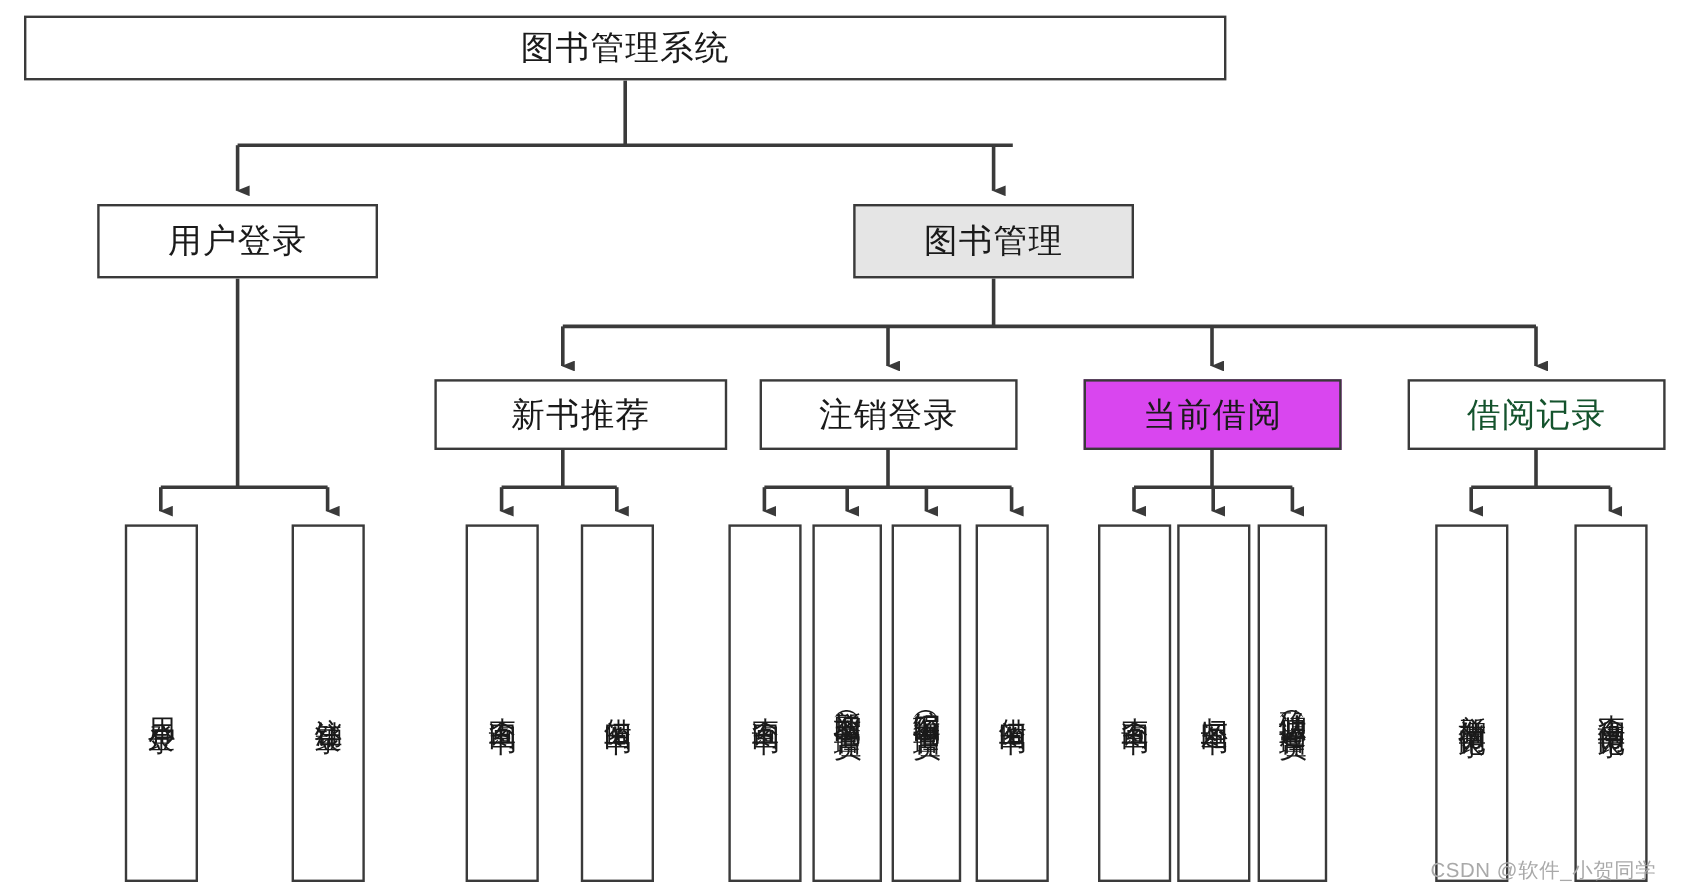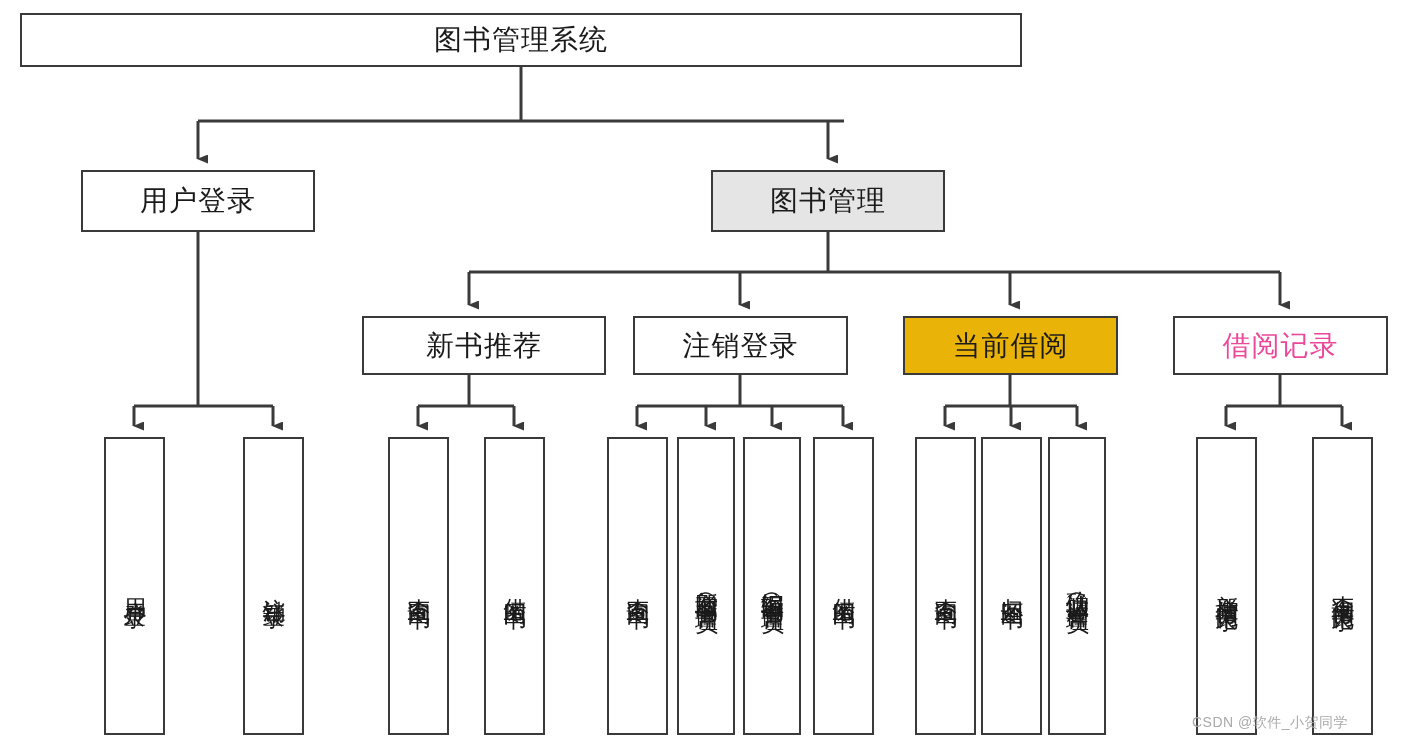--- a/index.html
+++ b/index.html
@@ -52,21 +52,21 @@
     justify-content: center;
     white-space: nowrap;
   }
   .node.leaf .leaf-text {
     writing-mode: vertical-rl;
     text-orientation: upright;
     display: block;
   }
   .watermark {
     position: absolute;
-    font-size: 14px;
+    font-size: 17px;
     color: #a9a9a9;
     white-space: nowrap;
     letter-spacing: 0.5px;
     text-align: right;
   }
 </style>
 </head>
 <body>
 
 <div id="canvas" style="background: rgb(255, 255, 255);">
@@ -143,24 +143,24 @@
   <div class="node horiz" style="left: 711px; top: 170px; width: 234px; height: 62px; border-color: rgb(58, 58, 58); background: #e5e5e5; color: rgb(26, 26, 26);">
     <span>图书管理</span>
   </div>
 
   <div class="node horiz" style="left: 362px; top: 316px; width: 244px; height: 59px; border-color: rgb(58, 58, 58); background: rgb(255, 255, 255); color: rgb(26, 26, 26);">
     <span>新书推荐</span>
   </div>
   <div class="node horiz" style="left: 633px; top: 316px; width: 215px; height: 59px; border-color: rgb(58, 58, 58); background: rgb(255, 255, 255); color: rgb(26, 26, 26);">
     <span>注销登录</span>
   </div>
-  <div class="node horiz" style="left: 903px; top: 316px; width: 215px; height: 59px; border-color: rgb(58, 58, 58); background: #eab308; color: rgb(26, 26, 26);">
+  <div class="node horiz" style="left: 903px; top: 316px; width: 215px; height: 59px; border-color: rgb(58, 58, 58); background: #d946ef; color: rgb(26, 26, 26);">
     <span>当前借阅</span>
   </div>
-  <div class="node horiz" style="left: 1173px; top: 316px; width: 215px; height: 59px; border-color: rgb(58, 58, 58); background: rgb(255, 255, 255); color: #ec4899;">
+  <div class="node horiz" style="left: 1173px; top: 316px; width: 215px; height: 59px; border-color: rgb(58, 58, 58); background: rgb(255, 255, 255); color: #14532d;">
     <span>借阅记录</span>
   </div>
 
   <div class="node leaf" style="left: 104px; top: 437px; width: 61px; height: 298px; border-color: rgb(58, 58, 58); background: rgb(255, 255, 255); color: rgb(26, 26, 26);">
     <span class="leaf-text">用户登录</span>
   </div>
   <div class="node leaf" style="left: 243px; top: 437px; width: 61px; height: 298px; border-color: rgb(58, 58, 58); background: rgb(255, 255, 255); color: rgb(26, 26, 26);">
     <span class="leaf-text">注销登录</span>
   </div>
   <div class="node leaf" style="left: 388px; top: 437px; width: 61px; height: 298px; border-color: rgb(58, 58, 58); background: rgb(255, 255, 255); color: rgb(26, 26, 26);">

